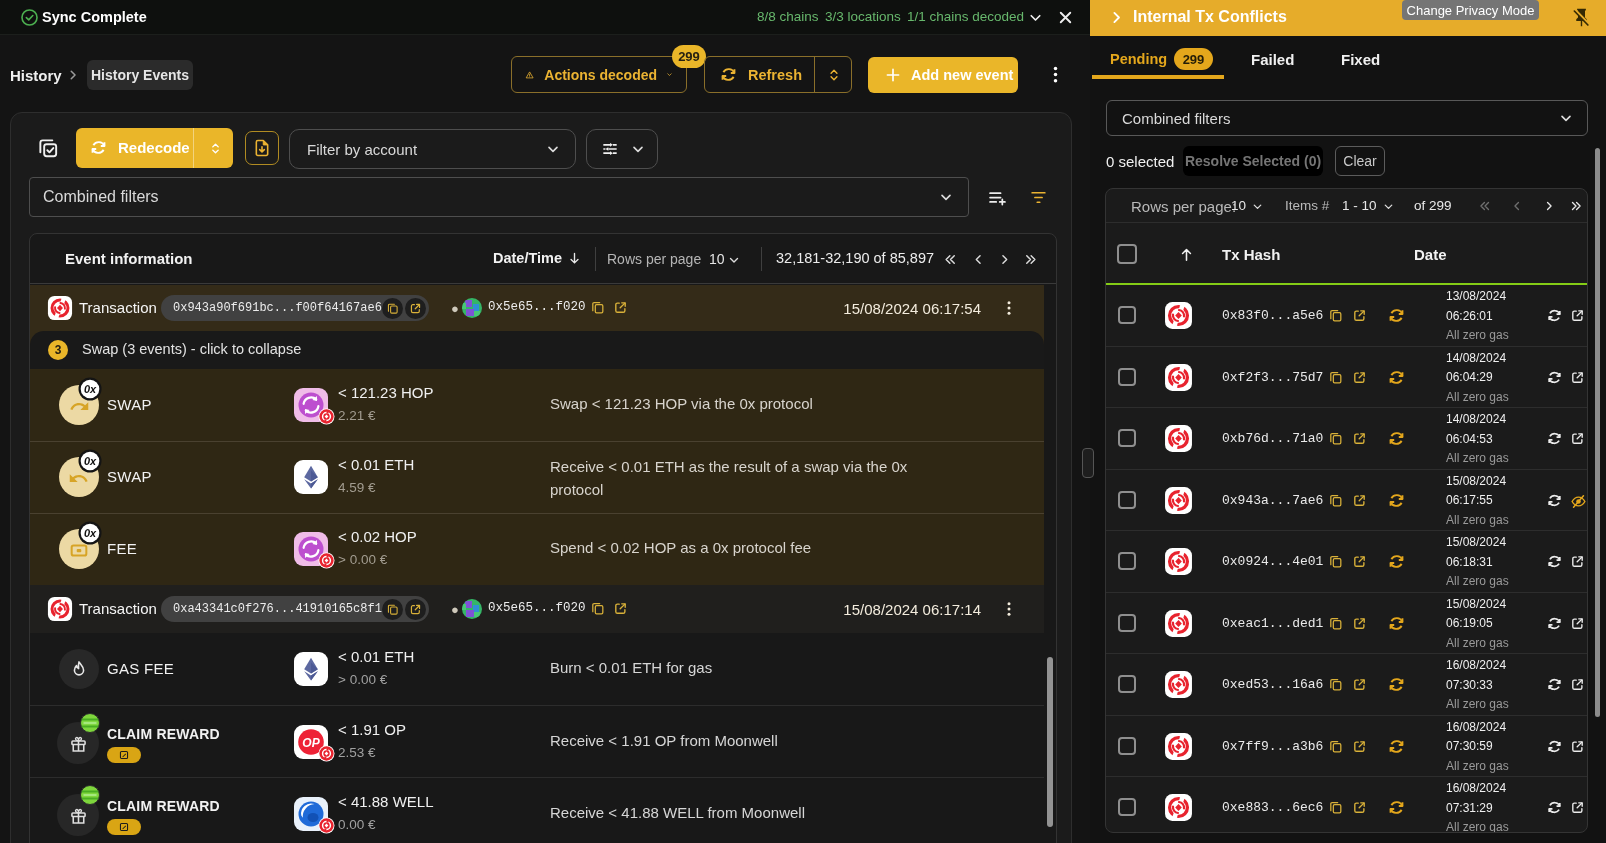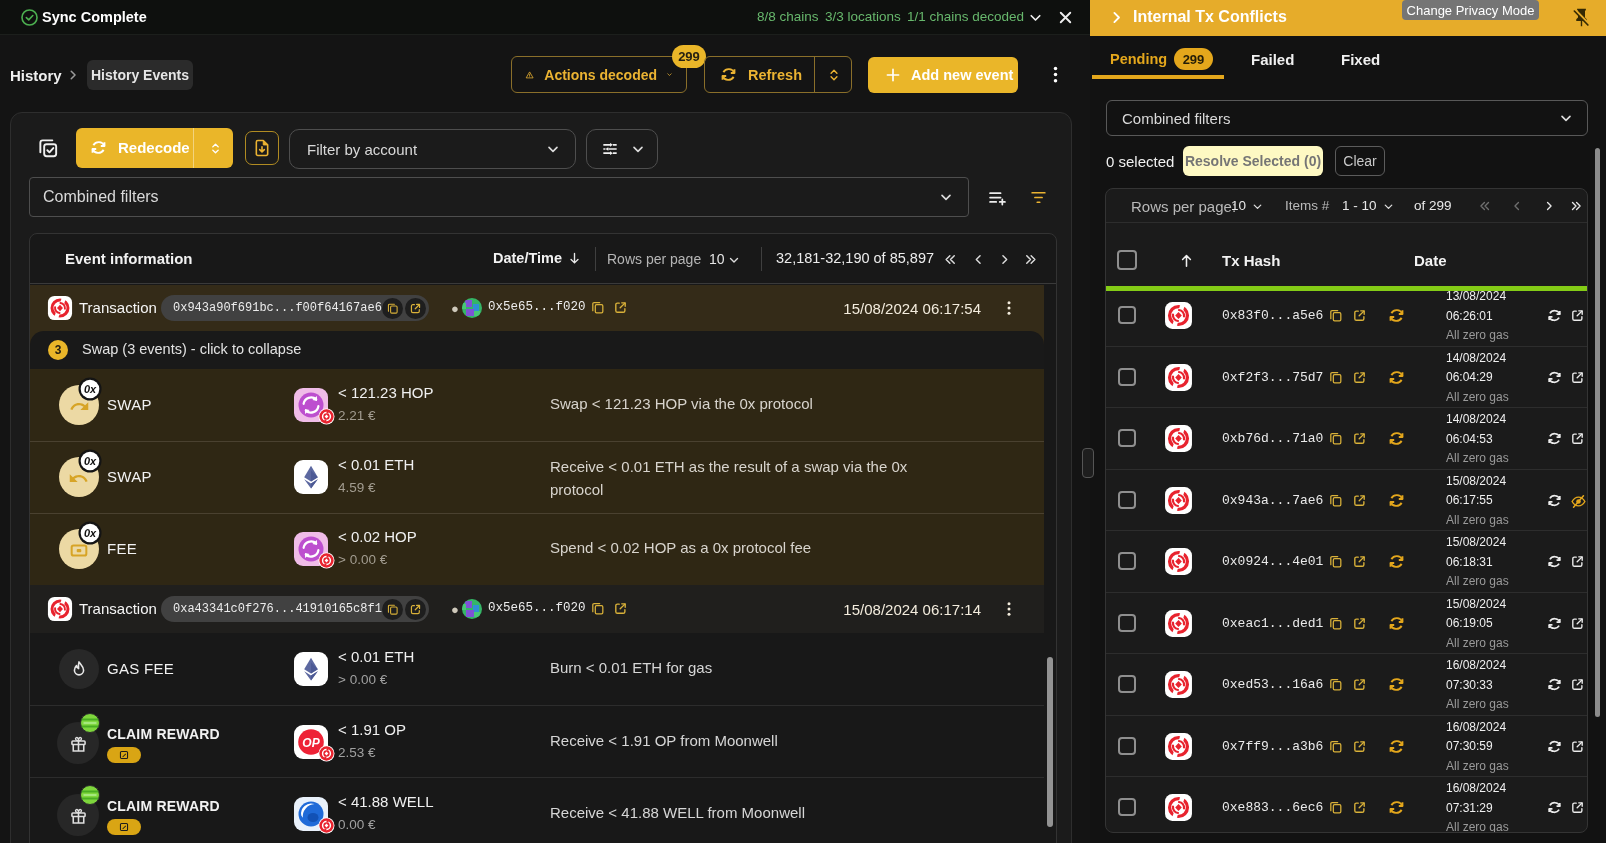--- a/index.html
+++ b/index.html
@@ -534,21 +534,21 @@
     <div class="abs" style="left:2px;top:75px;width:132px;height:4px;background:#e4a71c"></div>
   </div>
   <div id="rcontrols">
     <div class="abs" style="left:16px;top:100px;width:482px;height:36px;border:1px solid #585858;border-radius:6px;display:flex;align-items:center">
       <span style="font-size:15px;margin-left:15px;color:#d9d9d9">Combined filters</span>
       <svg width="16" height="16" viewBox="0 0 24 24" style="position:absolute;right:13px;color:#ddd">
           <use href="#i-chevdown"></use>
         </svg>
     </div>
     <div class="abs" style="left:16px;top:153px;font-size:15px;color:#f0f0f0">0 selected</div>
-    <div class="abs" style="left:93px;top:146px;width:140px;height:30px;background:#fef9c3;border-radius:6px;color:#757575;font-size:14px;font-weight:bold;display:flex;align-items:center;justify-content:center">Resolve Selected (0)</div>
+    <div class="abs" style="left:93px;top:146px;width:140px;height:30px;background:#000000;border-radius:6px;color:#757575;font-size:14px;font-weight:bold;display:flex;align-items:center;justify-content:center">Resolve Selected (0)</div>
     <div class="abs" style="left:245px;top:146px;width:50px;height:30px;border:1px solid #5c5c5c;border-radius:6px;color:#c9c9c9;font-size:14px;font-weight:500;display:flex;align-items:center;justify-content:center">Clear</div>
   </div>
   <div id="rcard">
     <div class="abs" style="left:0;top:0;width:483px;height:34px;border-bottom:1px solid #2d2d2d">
       <div class="abs" style="left:25px;top:9px;font-size:15px;color:#b9b9b9">Rows per page:</div>
       <div class="abs" style="left:125px;top:9px;font-size:13.5px;color:#e8e8e8">10</div>
       <svg class="abs" style="left:145px;top:11px;color:#ddd" width="13" height="13" viewBox="0 0 24 24">
           <use href="#i-chevdown"></use>
         </svg>
       <div class="abs" style="left:179px;top:9px;font-size:13.5px;color:#b9b9b9">Items #</div>
@@ -563,21 +563,21 @@
       <svg class="abs" style="left:404px;top:10px;color:#6f6f6f" width="14" height="14" viewBox="0 0 24 24">
           <path d="M14.5 6 L8.5 12 L14.5 18" fill="none" stroke="currentColor" stroke-width="2.3" stroke-linecap="round" stroke-linejoin="round"></path>
         </svg>
       <svg class="abs" style="left:436px;top:10px;color:#e8e8e8" width="14" height="14" viewBox="0 0 24 24">
           <path d="M9.5 6 L15.5 12 L9.5 18" fill="none" stroke="currentColor" stroke-width="2.3" stroke-linecap="round" stroke-linejoin="round"></path>
         </svg>
       <svg class="abs" style="left:463px;top:10px;color:#e8e8e8" width="14" height="14" viewBox="0 0 24 24">
           <path d="M13 6 L19 12 L13 18 M6 6 L12 12 L6 18" fill="none" stroke="currentColor" stroke-width="2.3" stroke-linecap="round" stroke-linejoin="round"></path>
         </svg>
     </div>
-    <div class="abs" style="left:0;top:40px;width:483px;height:62px;border-bottom:5px solid #84cc16">
+    <div class="abs" style="left:0;top:34px;width:483px;height:62px;border-bottom:2px solid #84cc16">
       <div class="cbx abs" style="left:11px;top:21px"></div>
       <svg class="abs" style="left:72px;top:23px;color:#f0f0f0" width="17" height="17" viewBox="0 0 24 24">
         <path d="M12 20 v-15 M6.5 10.5 L12 5 L17.5 10.5" fill="none" stroke="currentColor" stroke-width="2.2" stroke-linecap="round" stroke-linejoin="round"></path>
       </svg>
       <div class="abs" style="left:116px;top:23px;font-size:15px;font-weight:bold;color:#f2f2f2">Tx Hash</div>
       <div class="abs" style="left:308px;top:23px;font-size:15px;font-weight:bold;color:#f2f2f2">Date</div>
     </div>
     <div id="rrows" class="abs" style="left:0;top:96px;width:483px">
       <div class="rrow">
         <div class="cbx cb"></div>

